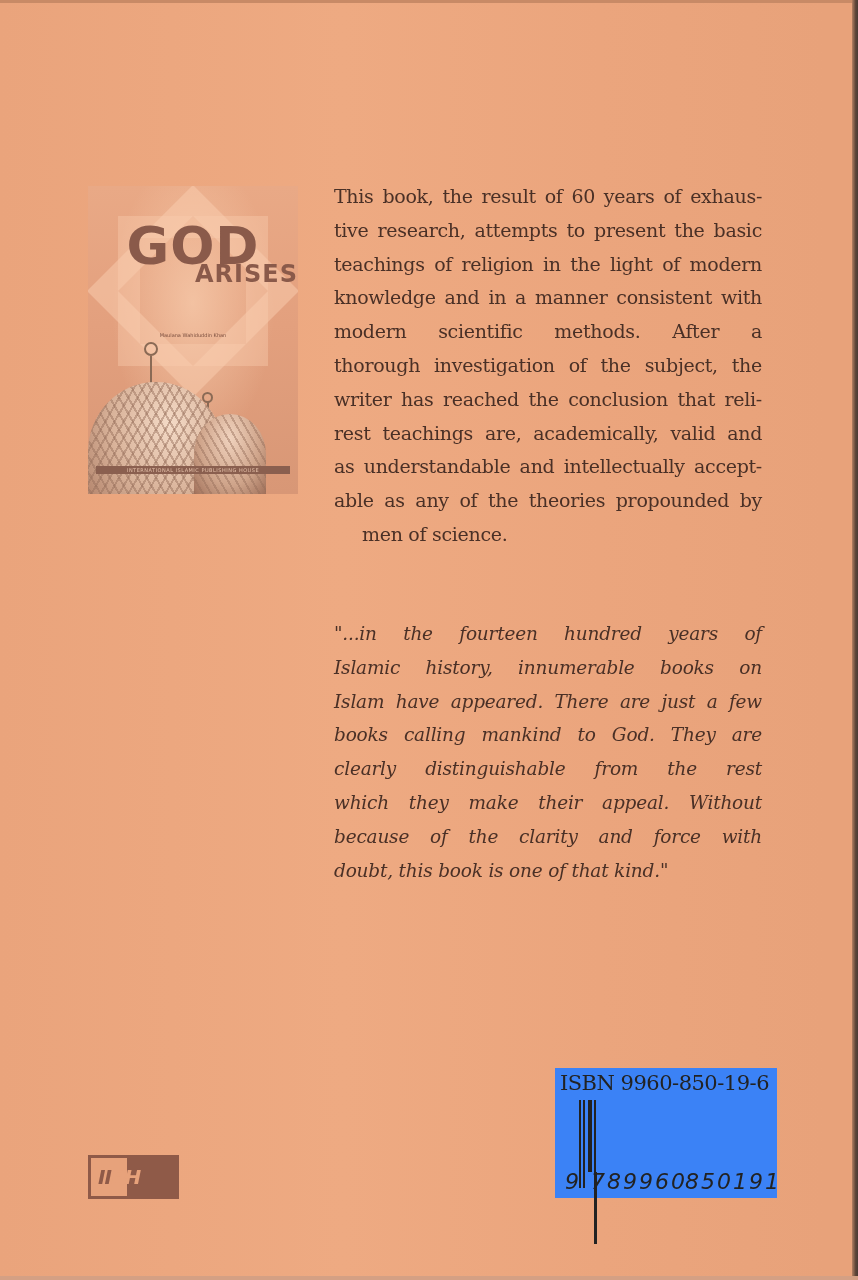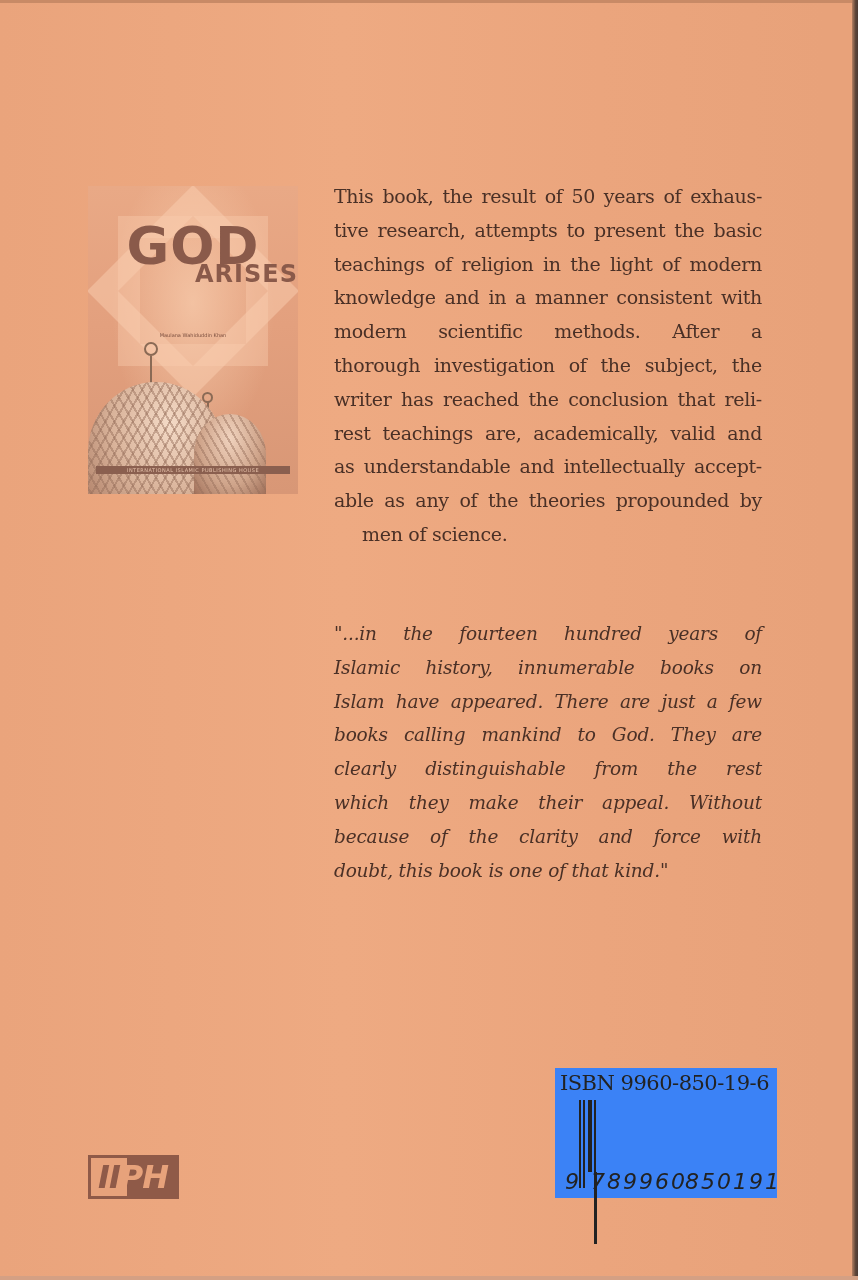--- a/index.html
+++ b/index.html
@@ -139,21 +139,21 @@
       position: absolute; left: 88px; top: 1155px; width: 91px; height: 44px;
       background: #8f5a48; box-sizing: border-box;
     }
     .logo-inner {
       position: absolute; left: 3px; top: 3px; width: 36px; height: 38px;
       background: #e7a27b;
     }
     .logo-text {
       position: absolute; left: 0; top: 5px; width: 91px;
       font-family: "DejaVu Sans", sans-serif; font-weight: bold;
-      font-size: 32px; line-height: 34px; letter-spacing: -1px;
+      font-size: 20px; line-height: 34px; letter-spacing: -1px;
       color: #e7a27b; padding-left: 10px; box-sizing: border-box;
     }
     .logo-text .ii { color: #8f5a48; }
   </style>
 </head>
 <body>
 
 
 
 <div class="cover"></div>
@@ -172,21 +172,21 @@
   <div class="finial-stem" style="left:62px; top:170px; height:28px;"></div>
   <div class="finial" style="left:114px; top:206px; width:7px; height:7px;"></div>
   <div class="finial-stem" style="left:119px; top:216px; height:14px;"></div>
 
   <div class="dome"></div>
   <div class="dome2"></div>
   <div class="thumb-publisher">INTERNATIONAL ISLAMIC PUBLISHING HOUSE</div>
 </div>
 
 <div class="description">
-  <span>This book, the result of 50 years of exhaus-</span>
+  <span>This book, the result of 60 years of exhaus-</span>
   <span>tive research, attempts to present the basic</span>
   <span>teachings of religion in the light of modern</span>
   <span>knowledge and in a manner consistent with</span>
   <span>modern scientific methods. After a</span>
   <span>thorough investigation of the subject, the</span>
   <span>writer has reached the conclusion that reli-</span>
   <span>rest teachings are, academically, valid and</span>
   <span>as understandable and intellectually accept-</span>
   <span>able as any of the theories propounded by</span>
   <span class="last">men of science.</span>

